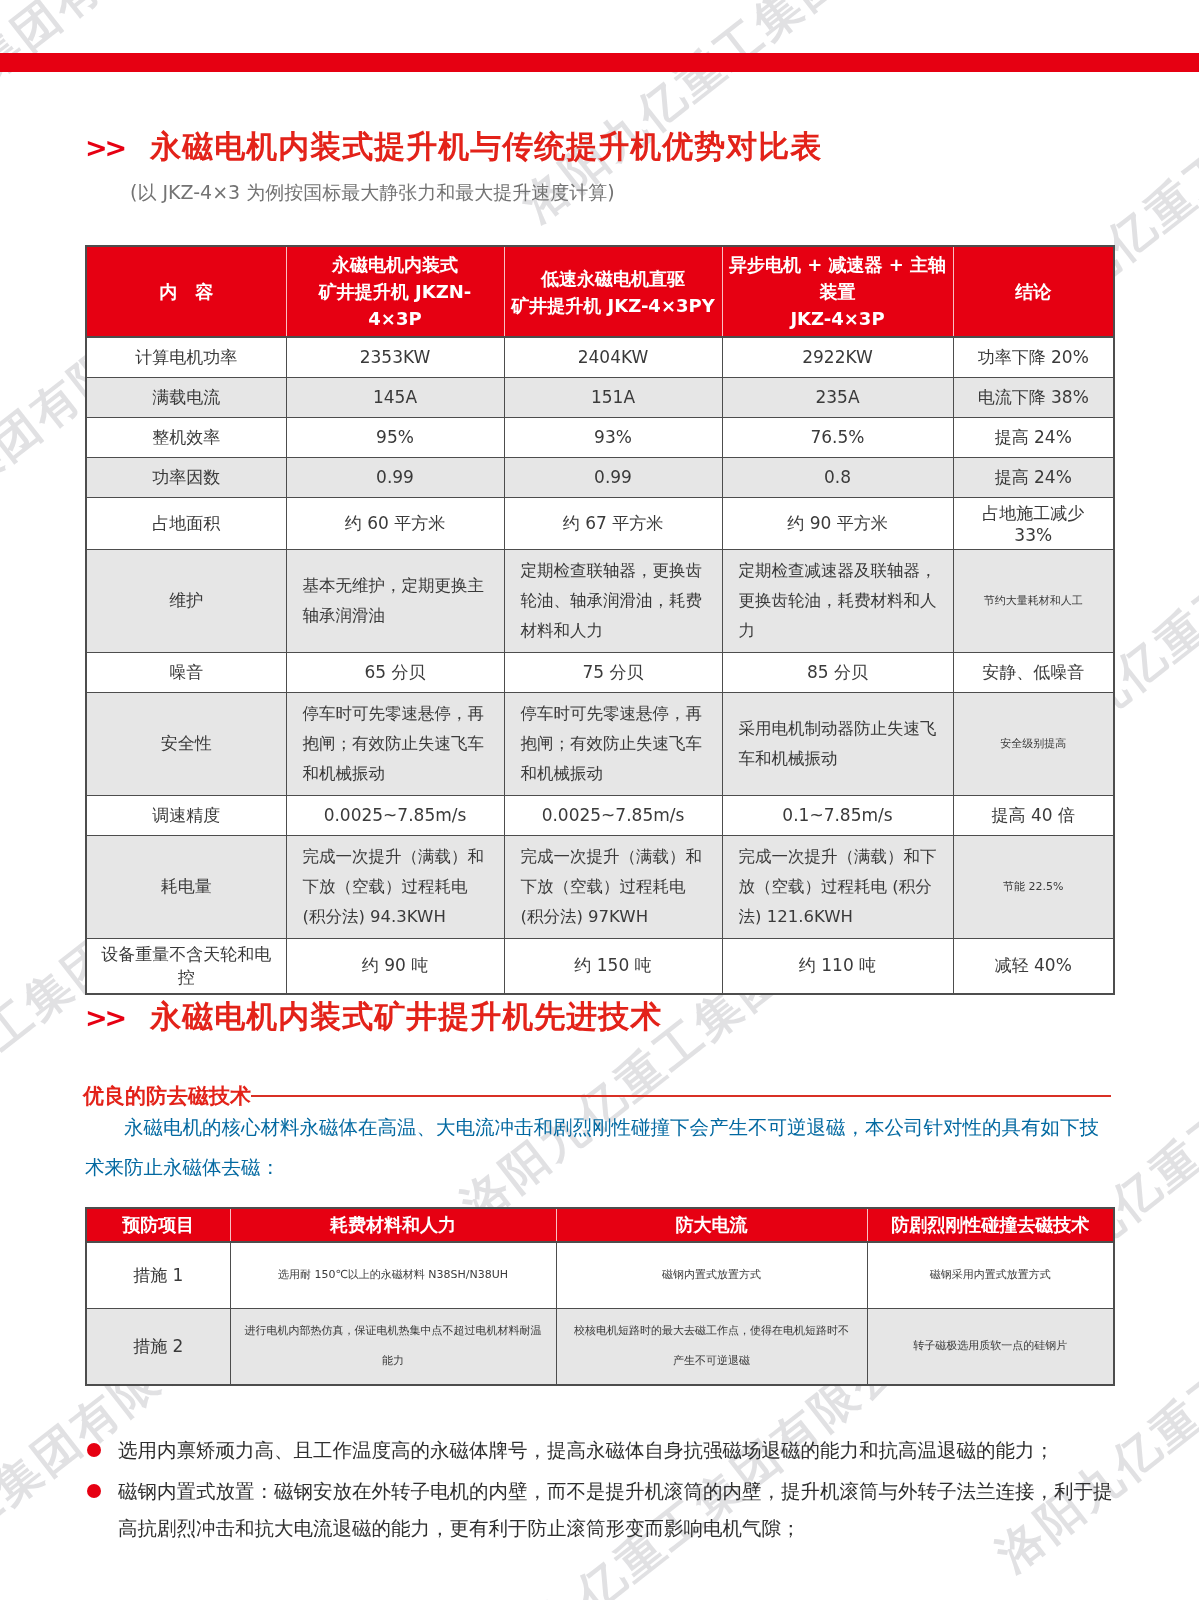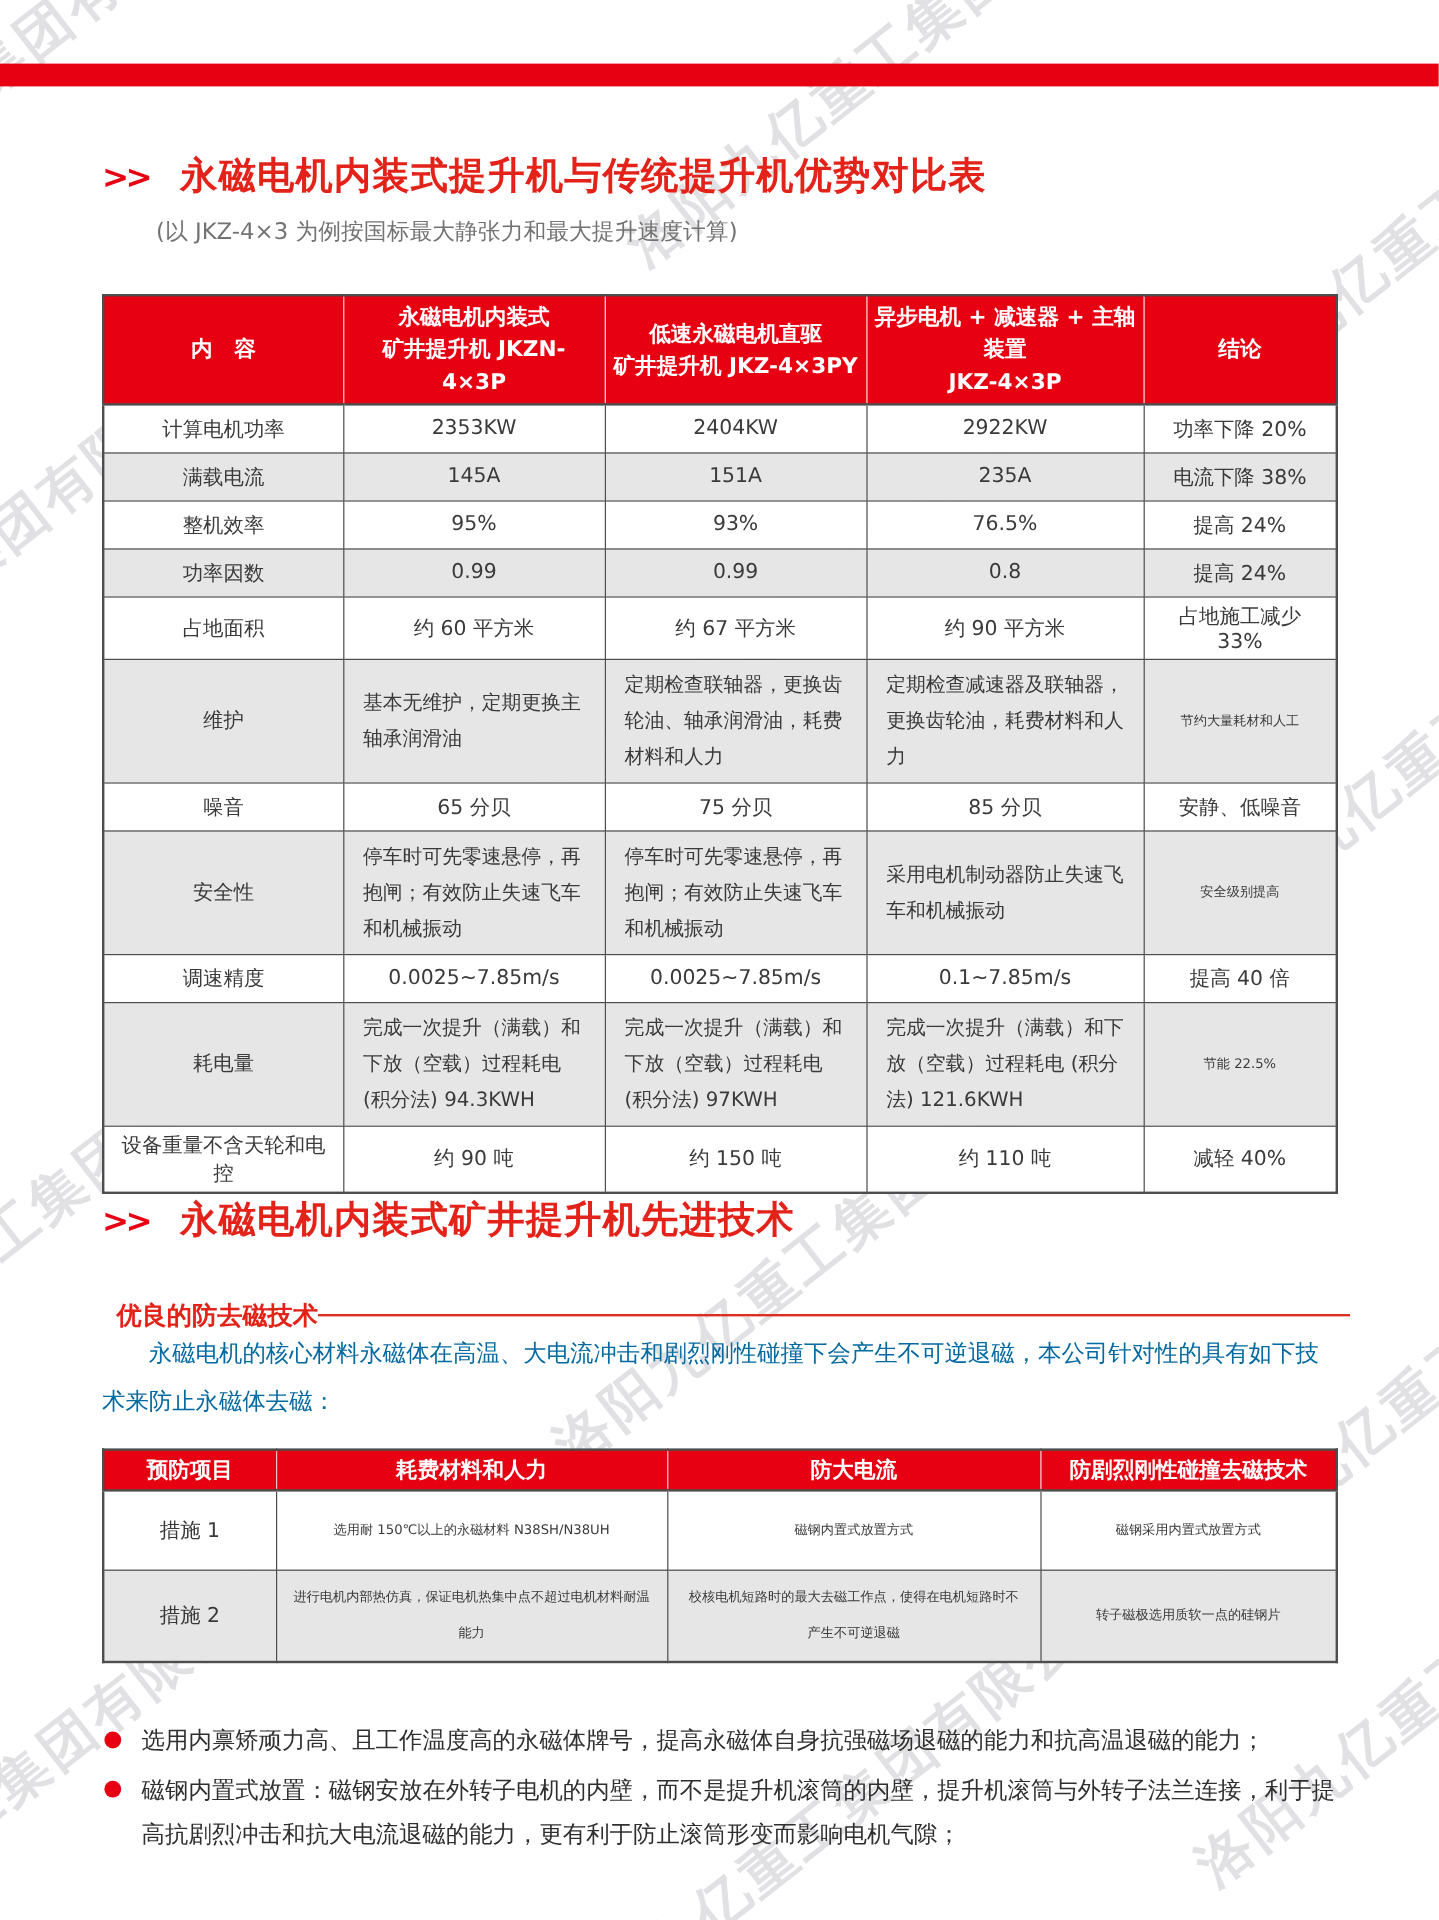--- a/index.html
+++ b/index.html
@@ -20,21 +20,21 @@
   .top-bar { position:absolute; left:0; top:53px; width:1199px; height:19px; background:#e60012; z-index:2; }
   
   .content { position:absolute; inset:0; z-index:1; }
   .sec-title { position:absolute; left:85px; display:flex; align-items:baseline; gap:26px; }
   .sec-title .chev { color:#e60012; font-weight:bold; font-size:27px; letter-spacing:-3px; }
   .sec-title .txt { color:#e32219; font-weight:bold; font-size:31px; letter-spacing:1px; }
   .sec1 { top:126px; }
   .sec2 { top:996px; }
   .subtitle { position:absolute; left:130px; top:180px; font-size:19px; color:#737373; }
   
-  .subsec { position:absolute; left:97px; top:1082px; width:1028px; display:flex; align-items:center; }
+  .subsec { position:absolute; left:83px; top:1082px; width:1028px; display:flex; align-items:center; }
   .subsec .label { color:#e32219; font-weight:bold; font-size:21px; white-space:nowrap; }
   .subsec .rule { flex:1; height:0; border-top:2px solid #d93025; }
   .para { position:absolute; left:85px; top:1108px; width:1032px; font-size:19.5px; line-height:40px; color:#0369a1; text-indent:2em; }
   
   table { border-collapse:collapse; table-layout:fixed; background:transparent; }
   .tbl { position:absolute; left:85px; width:1028px; border:2px solid #4d4d4d; }
   .tbl1 { top:245px; }
   .tbl2 { top:1207px; }
   .tbl th, .tbl td { border:1px solid #4d4d4d; text-align:center; vertical-align:middle; font-weight:normal; }
   .tbl thead th {

